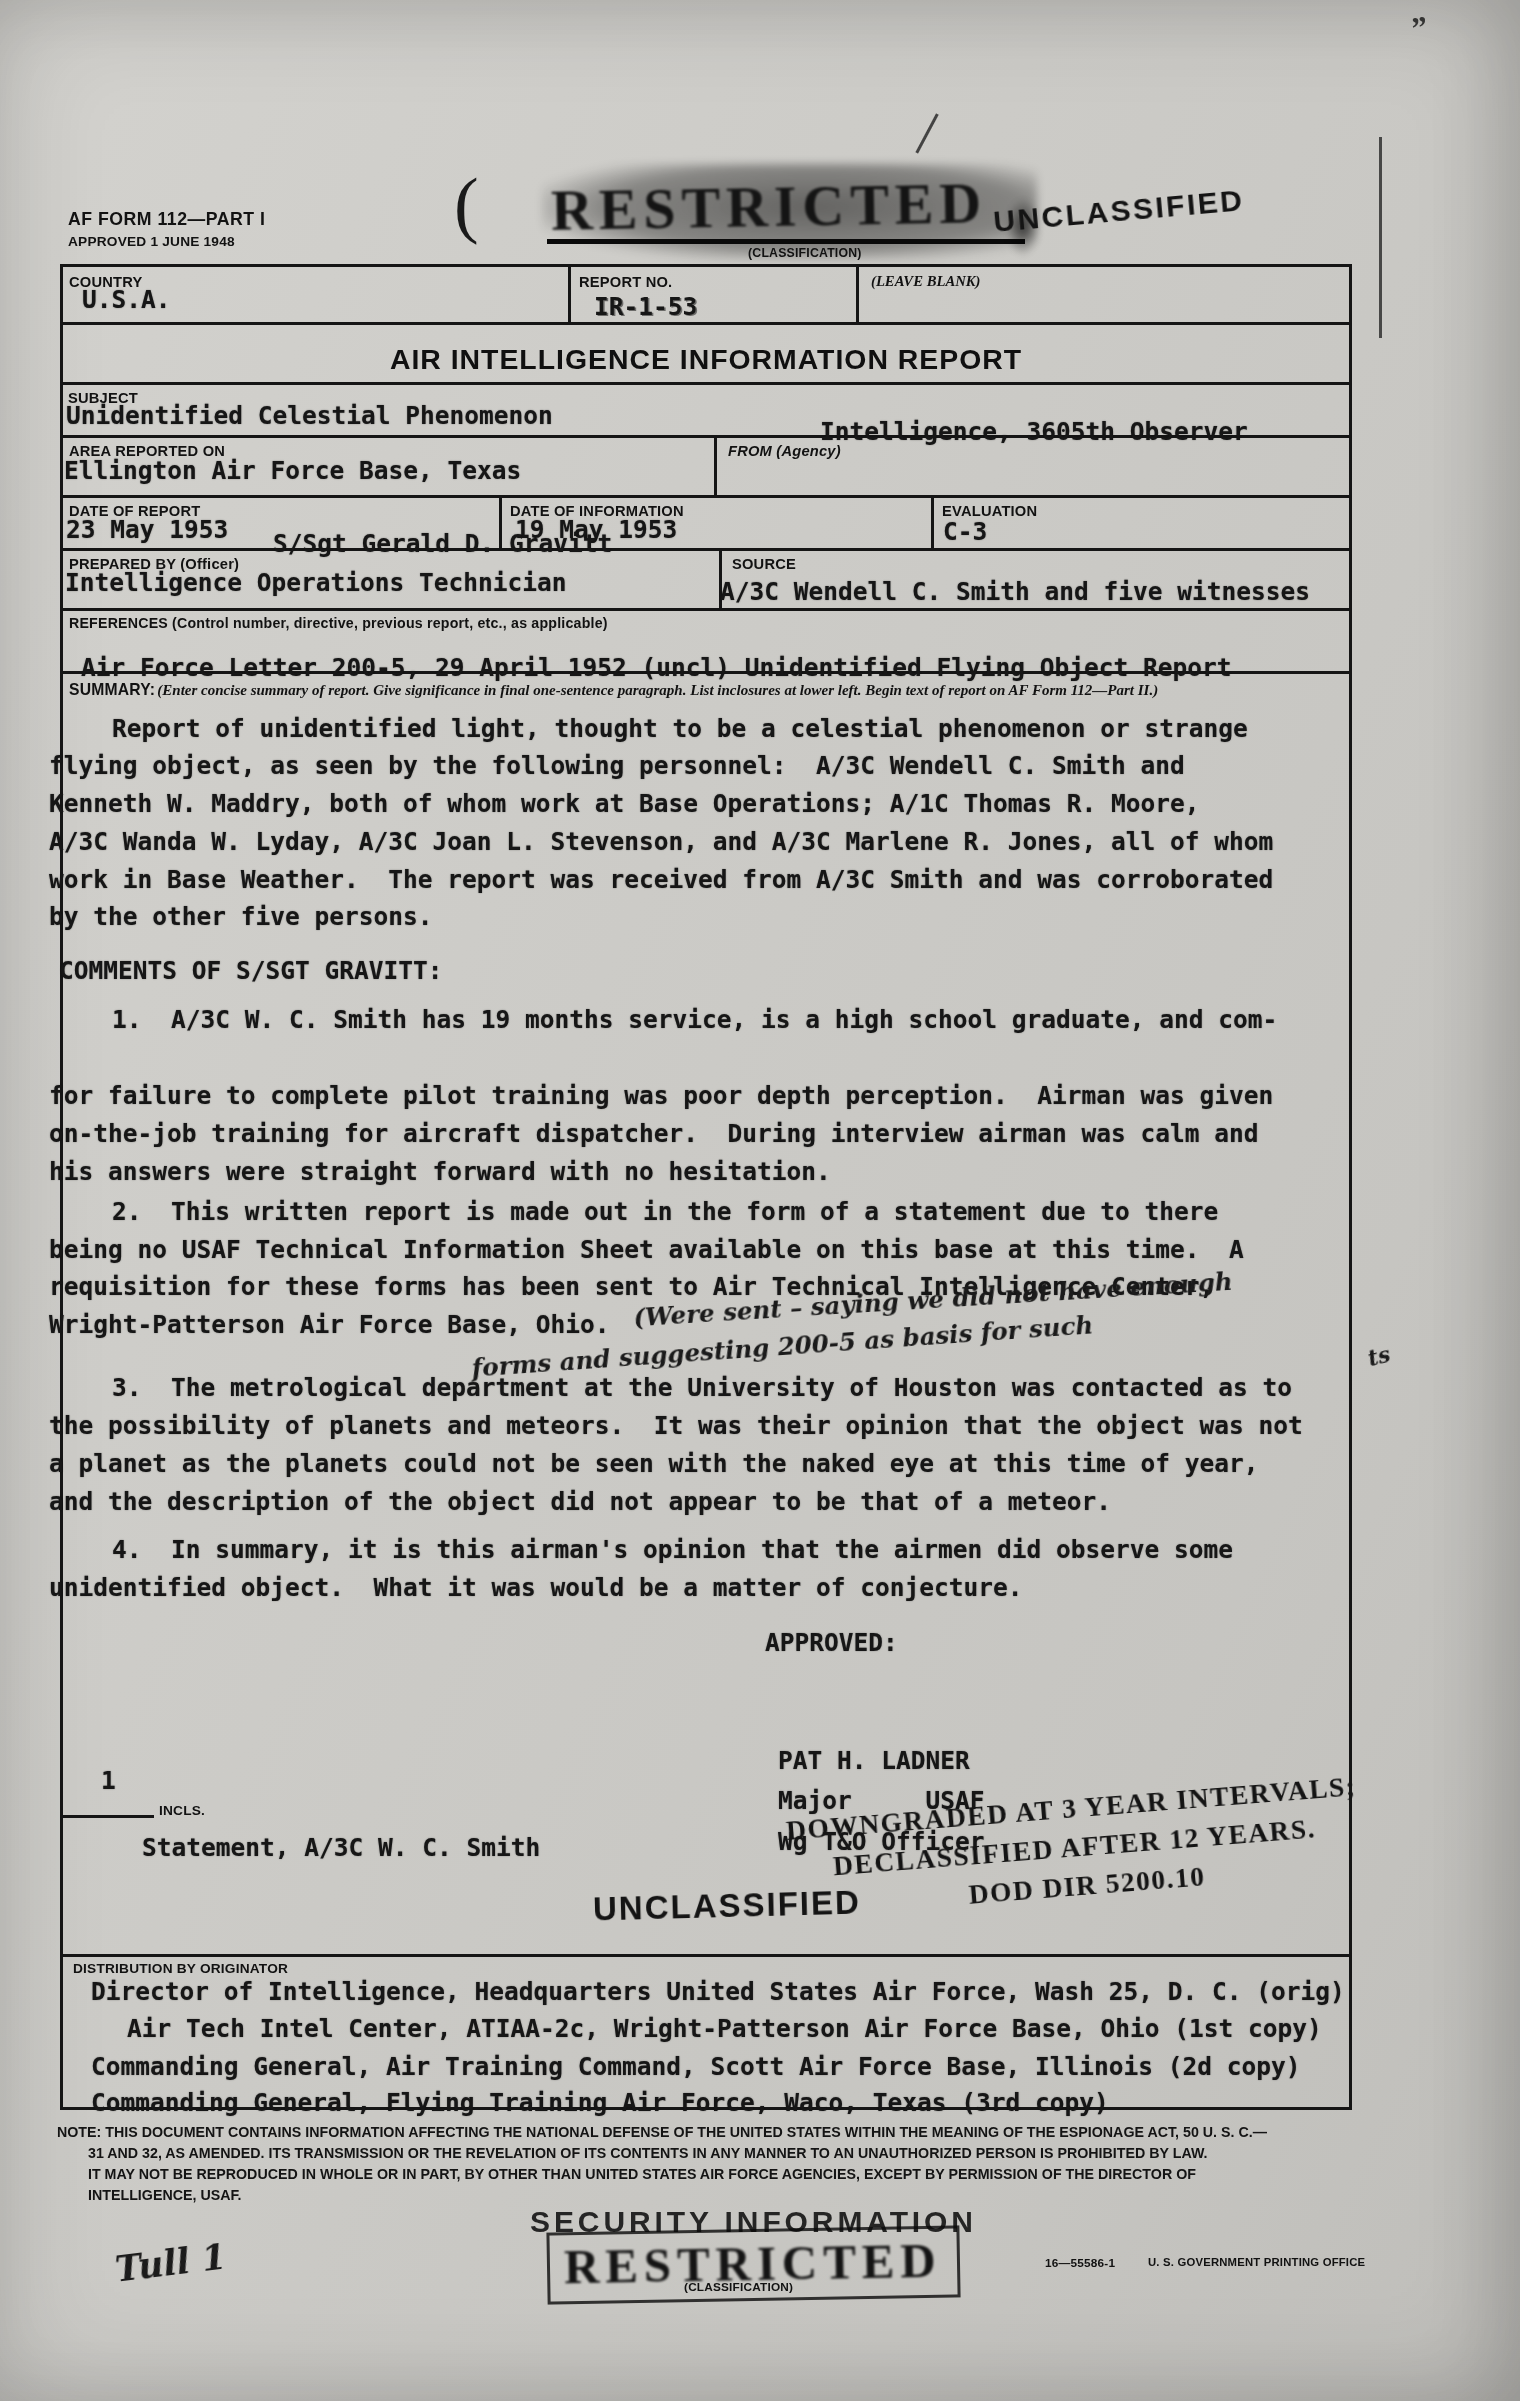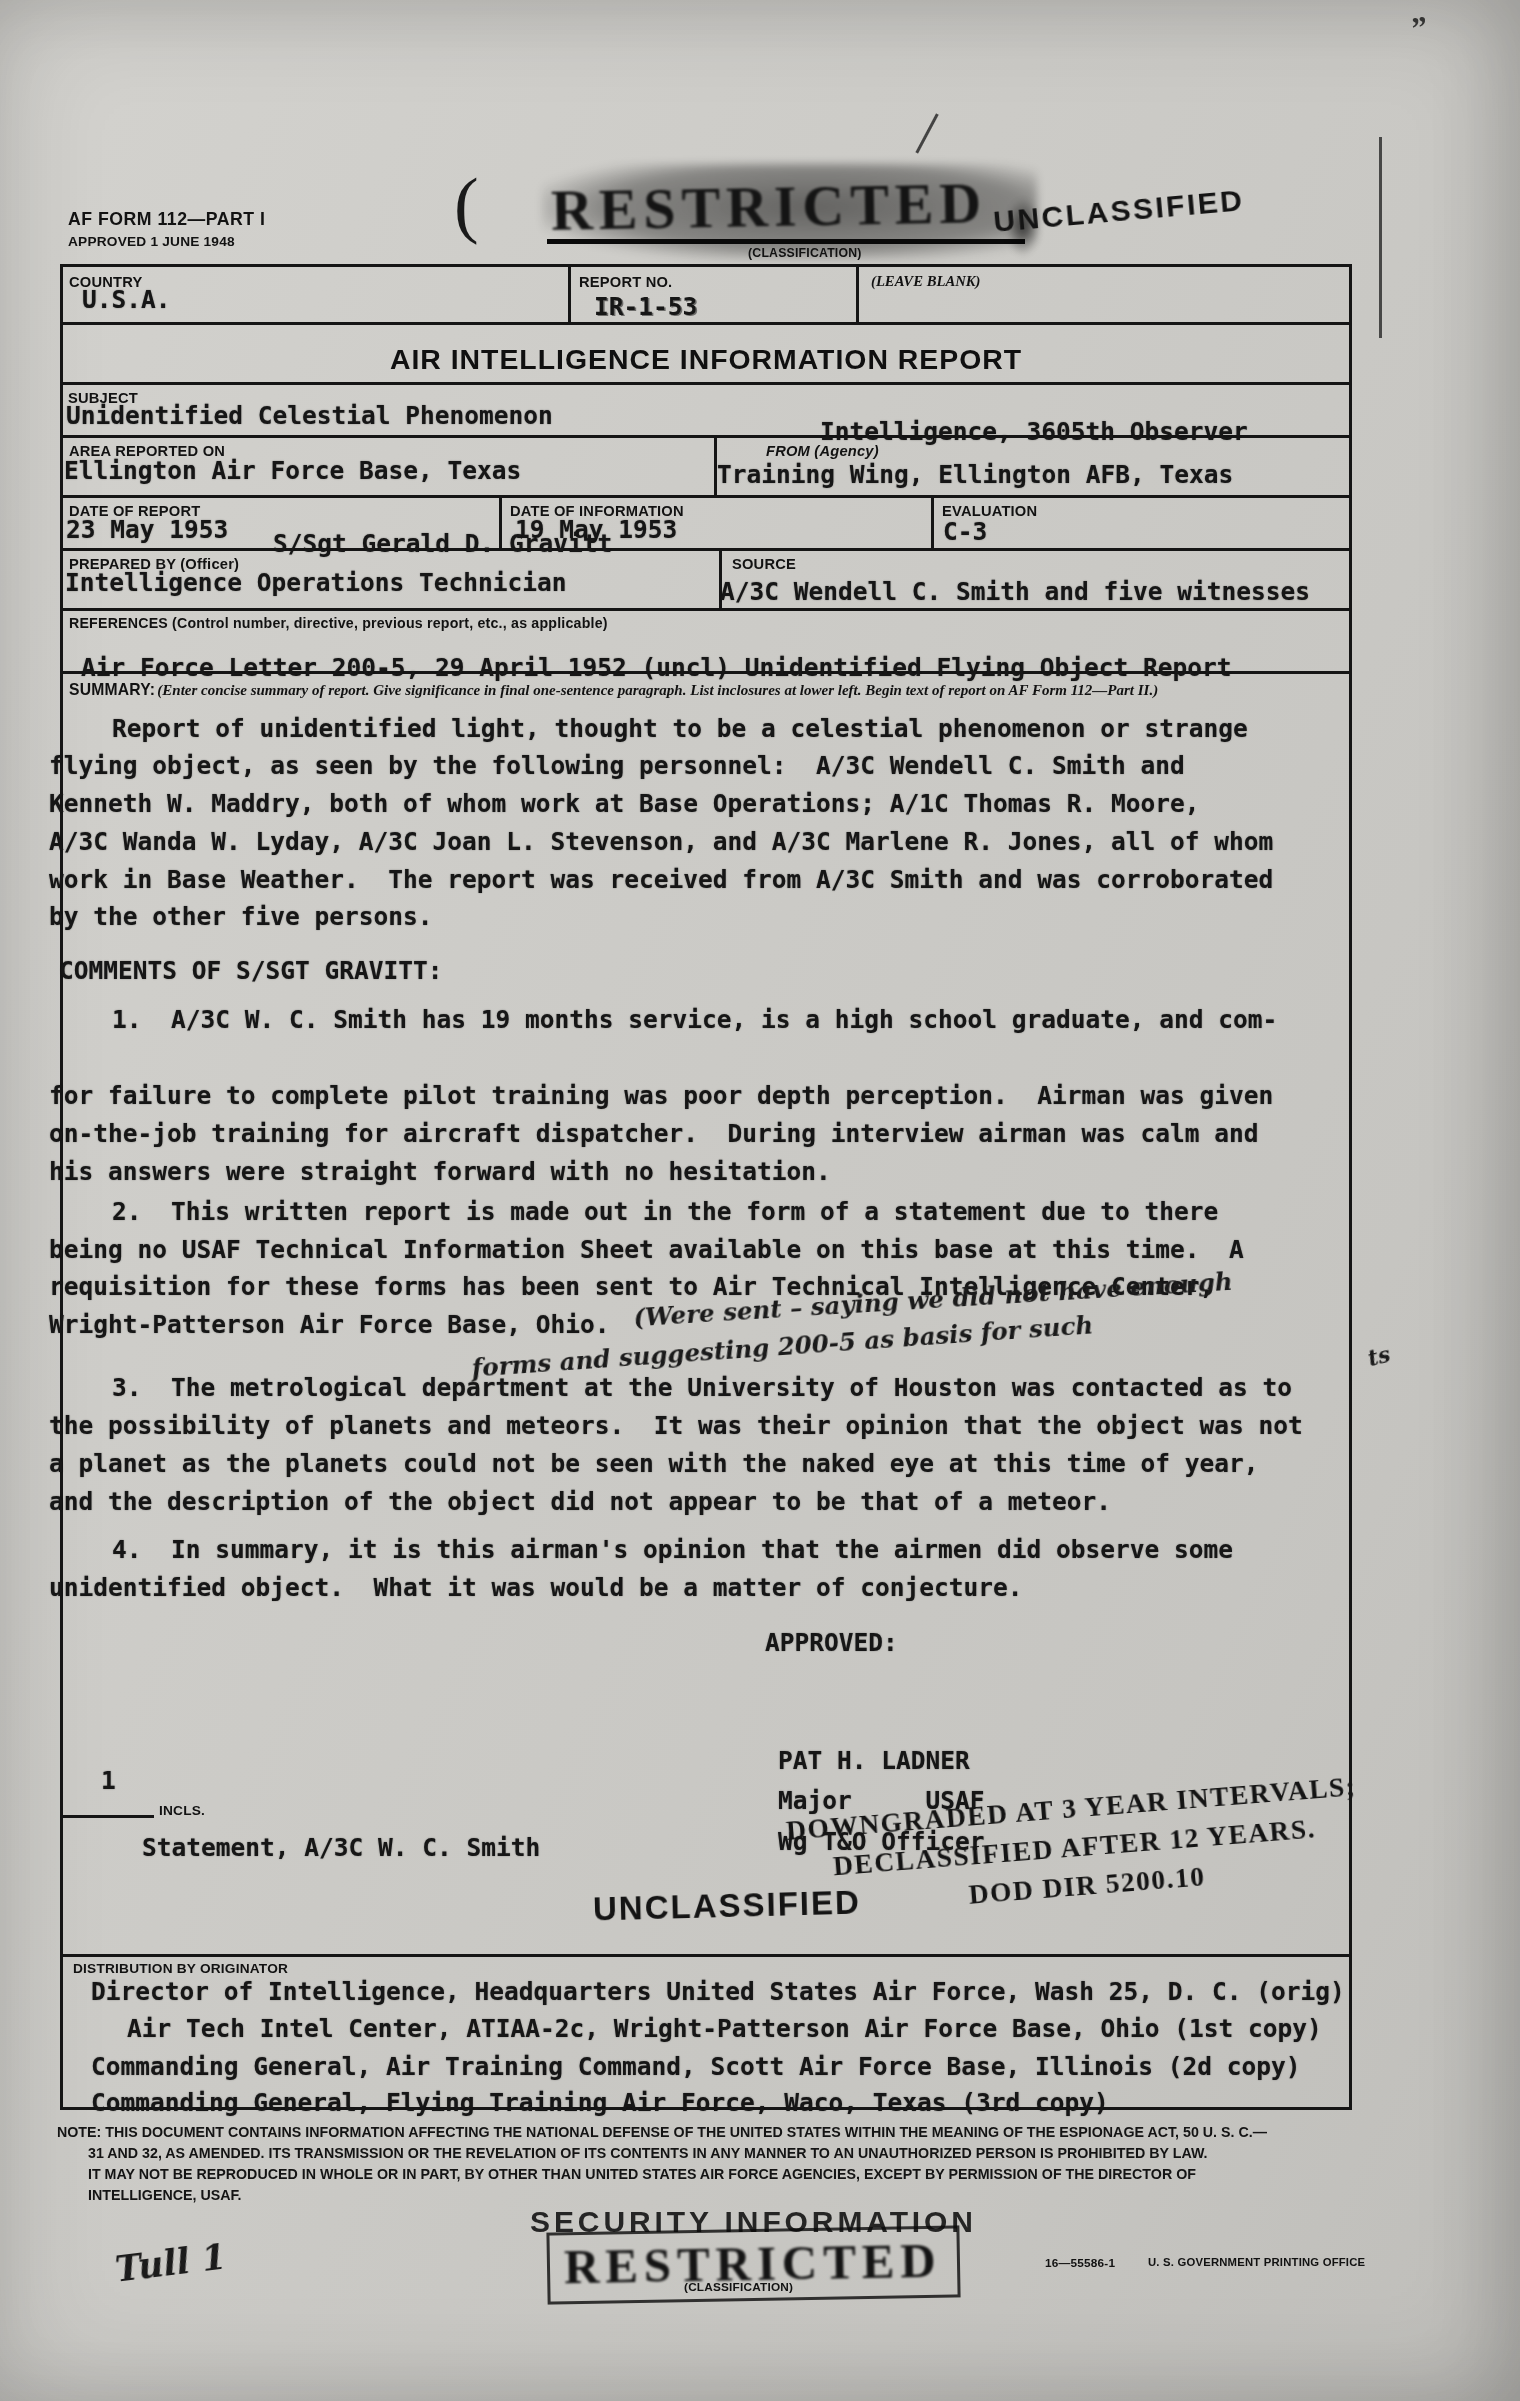--- a/index.html
+++ b/index.html
@@ -80,23 +80,22 @@
   <div class="abs type" style="left:594px;top:292px;text-shadow:1.5px 1px 0 rgba(10,10,10,.5);">IR-1-53</div>
   <div class="abs lbl-i" style="left:871px;top:273px;">(LEAVE BLANK)</div>
 
   <div class="abs title" style="left:706px;top:343px;transform:translateX(-50%);">AIR INTELLIGENCE INFORMATION REPORT</div>
 
   <div class="abs lbl" style="left:68px;top:390px;">SUBJECT</div>
   <div class="abs type" style="left:66px;top:401px;">Unidentified Celestial Phenomenon</div>
 
   <div class="abs lbl" style="left:69px;top:443px;">AREA REPORTED ON</div>
   <div class="abs type" style="left:64px;top:456px;">Ellington Air Force Base, Texas</div>
-  <div class="abs lbl" style="left:728px;top:443px;font-style:italic;margin-left:38px;">FROM (Agency)</div>
+  <div class="abs lbl" style="left:728px;top:443px;font-style:italic;">FROM (Agency)</div>
   <div class="abs type" style="left:820px;top:417px;">Intelligence, 3605th Observer</div>
-  <div class="abs type" style="left:717px;top:460px;">Training Wing, Ellington AFB, Texas</div>
 
   <div class="abs lbl" style="left:69px;top:503px;">DATE OF REPORT</div>
   <div class="abs type" style="left:66px;top:515px;">23 May 1953</div>
   <div class="abs lbl" style="left:510px;top:503px;">DATE OF INFORMATION</div>
   <div class="abs type" style="left:515px;top:515px;">19 May 1953</div>
   <div class="abs lbl" style="left:942px;top:503px;">EVALUATION</div>
   <div class="abs type" style="left:943px;top:517px;">C-3</div>
 
   <div class="abs lbl" style="left:69px;top:556px;">PREPARED BY (Officer)</div>
   <div class="abs type" style="left:273px;top:529px;">S/Sgt Gerald D. Gravitt</div>

